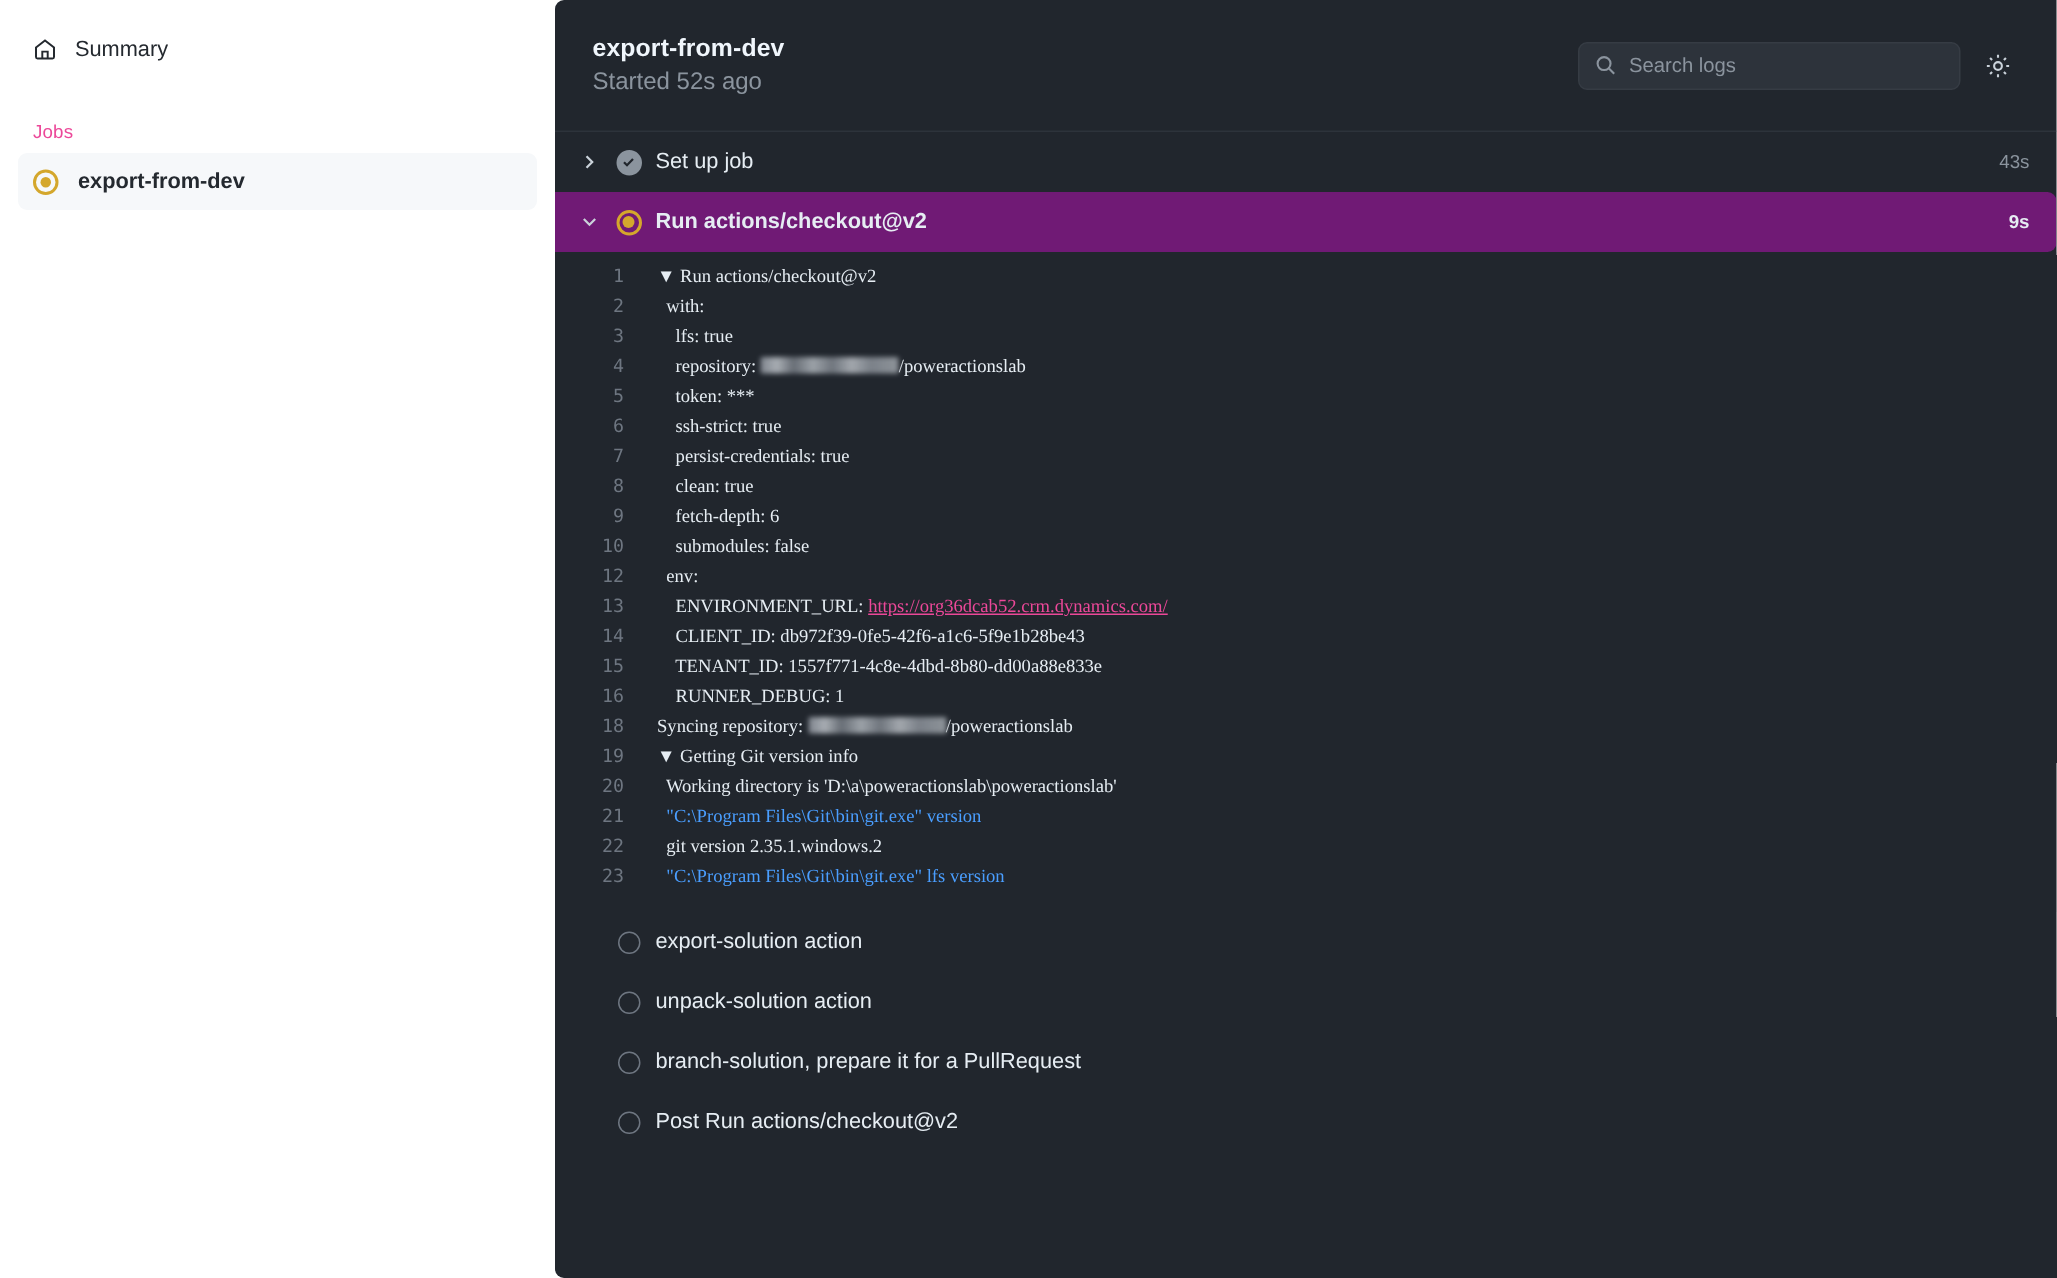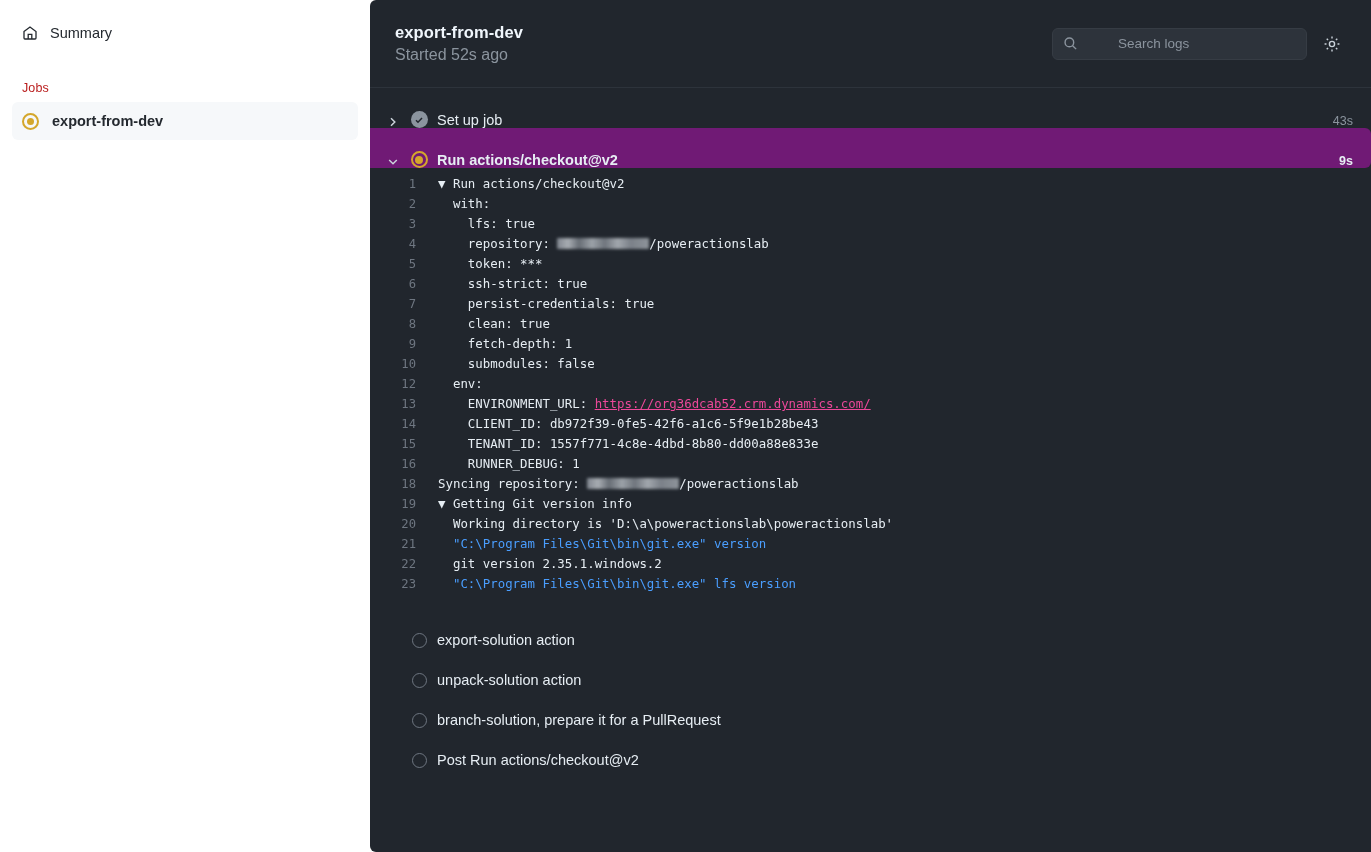--- a/index.html
+++ b/index.html
@@ -13,21 +13,21 @@
 
   
   .sidebar { width: 370px; flex: 0 0 370px; background: #ffffff; padding: 10px 12px 0 12px; }
   .summary-row {
     display: flex; align-items: center; gap: 12px;
     height: 34px; padding: 0 10px; margin-top: 6px;
     border-radius: 6px; cursor: pointer;
   }
   .summary-label { font-size: 14.5px; color: #24292f; }
   .jobs-header {
-    font-size: 12.5px; color: #b91c1c; padding: 0 10px;
+    font-size: 12.5px; color: #ec4899; padding: 0 10px;
     margin-top: 31px; margin-bottom: 7px; letter-spacing: .1px;
   }
   .job-row {
     display: flex; align-items: center; gap: 13px;
     height: 38px; padding: 0 10px;
     border-radius: 6px; background: #f6f8fa; cursor: pointer;
   }
   .job-label { font-size: 14.5px; color: #24292f; font-weight: 600; }
 
   
@@ -55,32 +55,31 @@
   .head-right { display: flex; align-items: center; gap: 12px; }
   .search-box {
     width: 255px; height: 32px; background: #2d333b;
     border: 1px solid #363c44; border-radius: 6px;
     display: flex; align-items: center; gap: 8px; padding: 0 10px;
   }
   .search-input {
     background: transparent; border: none; outline: none;
     color: #86efac; font-size: 13.5px; width: 100%;
     font-family: "Liberation Sans", sans-serif;
-    margin-left: 32px;
   }
   .search-input::placeholder { color: #8b949e; }
   .gear-btn {
     width: 26px; height: 26px; display: flex; align-items: center; justify-content: center;
     background: transparent; border: none; cursor: pointer;
   }
 
   
   .steps { flex: 1 1 auto; overflow-y: auto; padding-bottom: 10px; }
   .step-row {
-    display: flex; align-items: flex-end;
+    display: flex; align-items: center;
     height: 40px; padding: 0 18px 0 12px;
     cursor: pointer; margin-right: 0;
   }
   .step-row.active { background: #701a75; border-radius: 0 6px 6px 0; }
   .chev {
     width: 22px; flex: none; display: flex; align-items: center; justify-content: center;
     color: #c9d1d9;
   }
   .step-icon { width: 30px; flex: none; display: flex; align-items: center; justify-content: center; }
   .step-label { font-size: 14.5px; color: #e6edf3; flex: 1 1 auto; padding-left: 3px; }
@@ -100,21 +99,21 @@
     background: #21262d;
     padding: 6px 0 14px 0;
     font-family: "DejaVu Sans Mono", "Liberation Mono", monospace;
     font-size: 12.4px; line-height: 20px;
   }
   .log-line { display: flex; align-items: flex-start; white-space: pre; }
   .ln {
     width: 58px; flex: none; text-align: right; padding-right: 12px;
     color: #6e7681; user-select: none; font-size: 12.2px;
   }
-  .lt { color: #e6edf3; padding-left: 10px; }
+  .lt { color: #e6edf3; padding-left: 10px; font-family: Liberation Serif, serif; }
   .lt.cmd { color: #4a9eff; }
   .lt a { color: #ec4899; text-decoration: underline; }
   .redact {
     display: inline-block; width: 92px; height: 11px; vertical-align: -1px;
     background: linear-gradient(90deg,#8a9099 0%,#b7bcc2 12%,#6f757d 24%,#aab0b6 38%,
       #787e86 52%,#b1b6bc 66%,#858b93 80%,#9aa0a6 100%);
     filter: blur(1.6px); opacity: .9; border-radius: 1px;
   }
 </style>
 </head>
@@ -205,21 +204,21 @@
 
       <div class="log" id="log-output">
           <div class="log-line"><span class="ln">1</span><span class="lt">▼ Run actions/checkout@v2</span></div>
           <div class="log-line"><span class="ln">2</span><span class="lt">  with:</span></div>
           <div class="log-line"><span class="ln">3</span><span class="lt">    lfs: true</span></div>
           <div class="log-line"><span class="ln">4</span><span class="lt">    repository: <span class="redact"></span>/poweractionslab</span></div>
           <div class="log-line"><span class="ln">5</span><span class="lt">    token: ***</span></div>
           <div class="log-line"><span class="ln">6</span><span class="lt">    ssh-strict: true</span></div>
           <div class="log-line"><span class="ln">7</span><span class="lt">    persist-credentials: true</span></div>
           <div class="log-line"><span class="ln">8</span><span class="lt">    clean: true</span></div>
-          <div class="log-line"><span class="ln">9</span><span class="lt">    fetch-depth: 1</span></div>
+          <div class="log-line"><span class="ln">9</span><span class="lt">    fetch-depth: 6</span></div>
           <div class="log-line"><span class="ln">10</span><span class="lt">    submodules: false</span></div>
           <div class="log-line"><span class="ln">12</span><span class="lt">  env:</span></div>
           <div class="log-line"><span class="ln">13</span><span class="lt">    ENVIRONMENT_URL: <a href="#">https://org36dcab52.crm.dynamics.com/</a></span></div>
           <div class="log-line"><span class="ln">14</span><span class="lt">    CLIENT_ID: db972f39-0fe5-42f6-a1c6-5f9e1b28be43</span></div>
           <div class="log-line"><span class="ln">15</span><span class="lt">    TENANT_ID: 1557f771-4c8e-4dbd-8b80-dd00a88e833e</span></div>
           <div class="log-line"><span class="ln">16</span><span class="lt">    RUNNER_DEBUG: 1</span></div>
           <div class="log-line"><span class="ln">18</span><span class="lt">Syncing repository: <span class="redact"></span>/poweractionslab</span></div>
           <div class="log-line"><span class="ln">19</span><span class="lt">▼ Getting Git version info</span></div>
           <div class="log-line"><span class="ln">20</span><span class="lt">  Working directory is 'D:\a\poweractionslab\poweractionslab'</span></div>
           <div class="log-line"><span class="ln">21</span><span class="lt cmd">  "C:\Program Files\Git\bin\git.exe" version</span></div>

